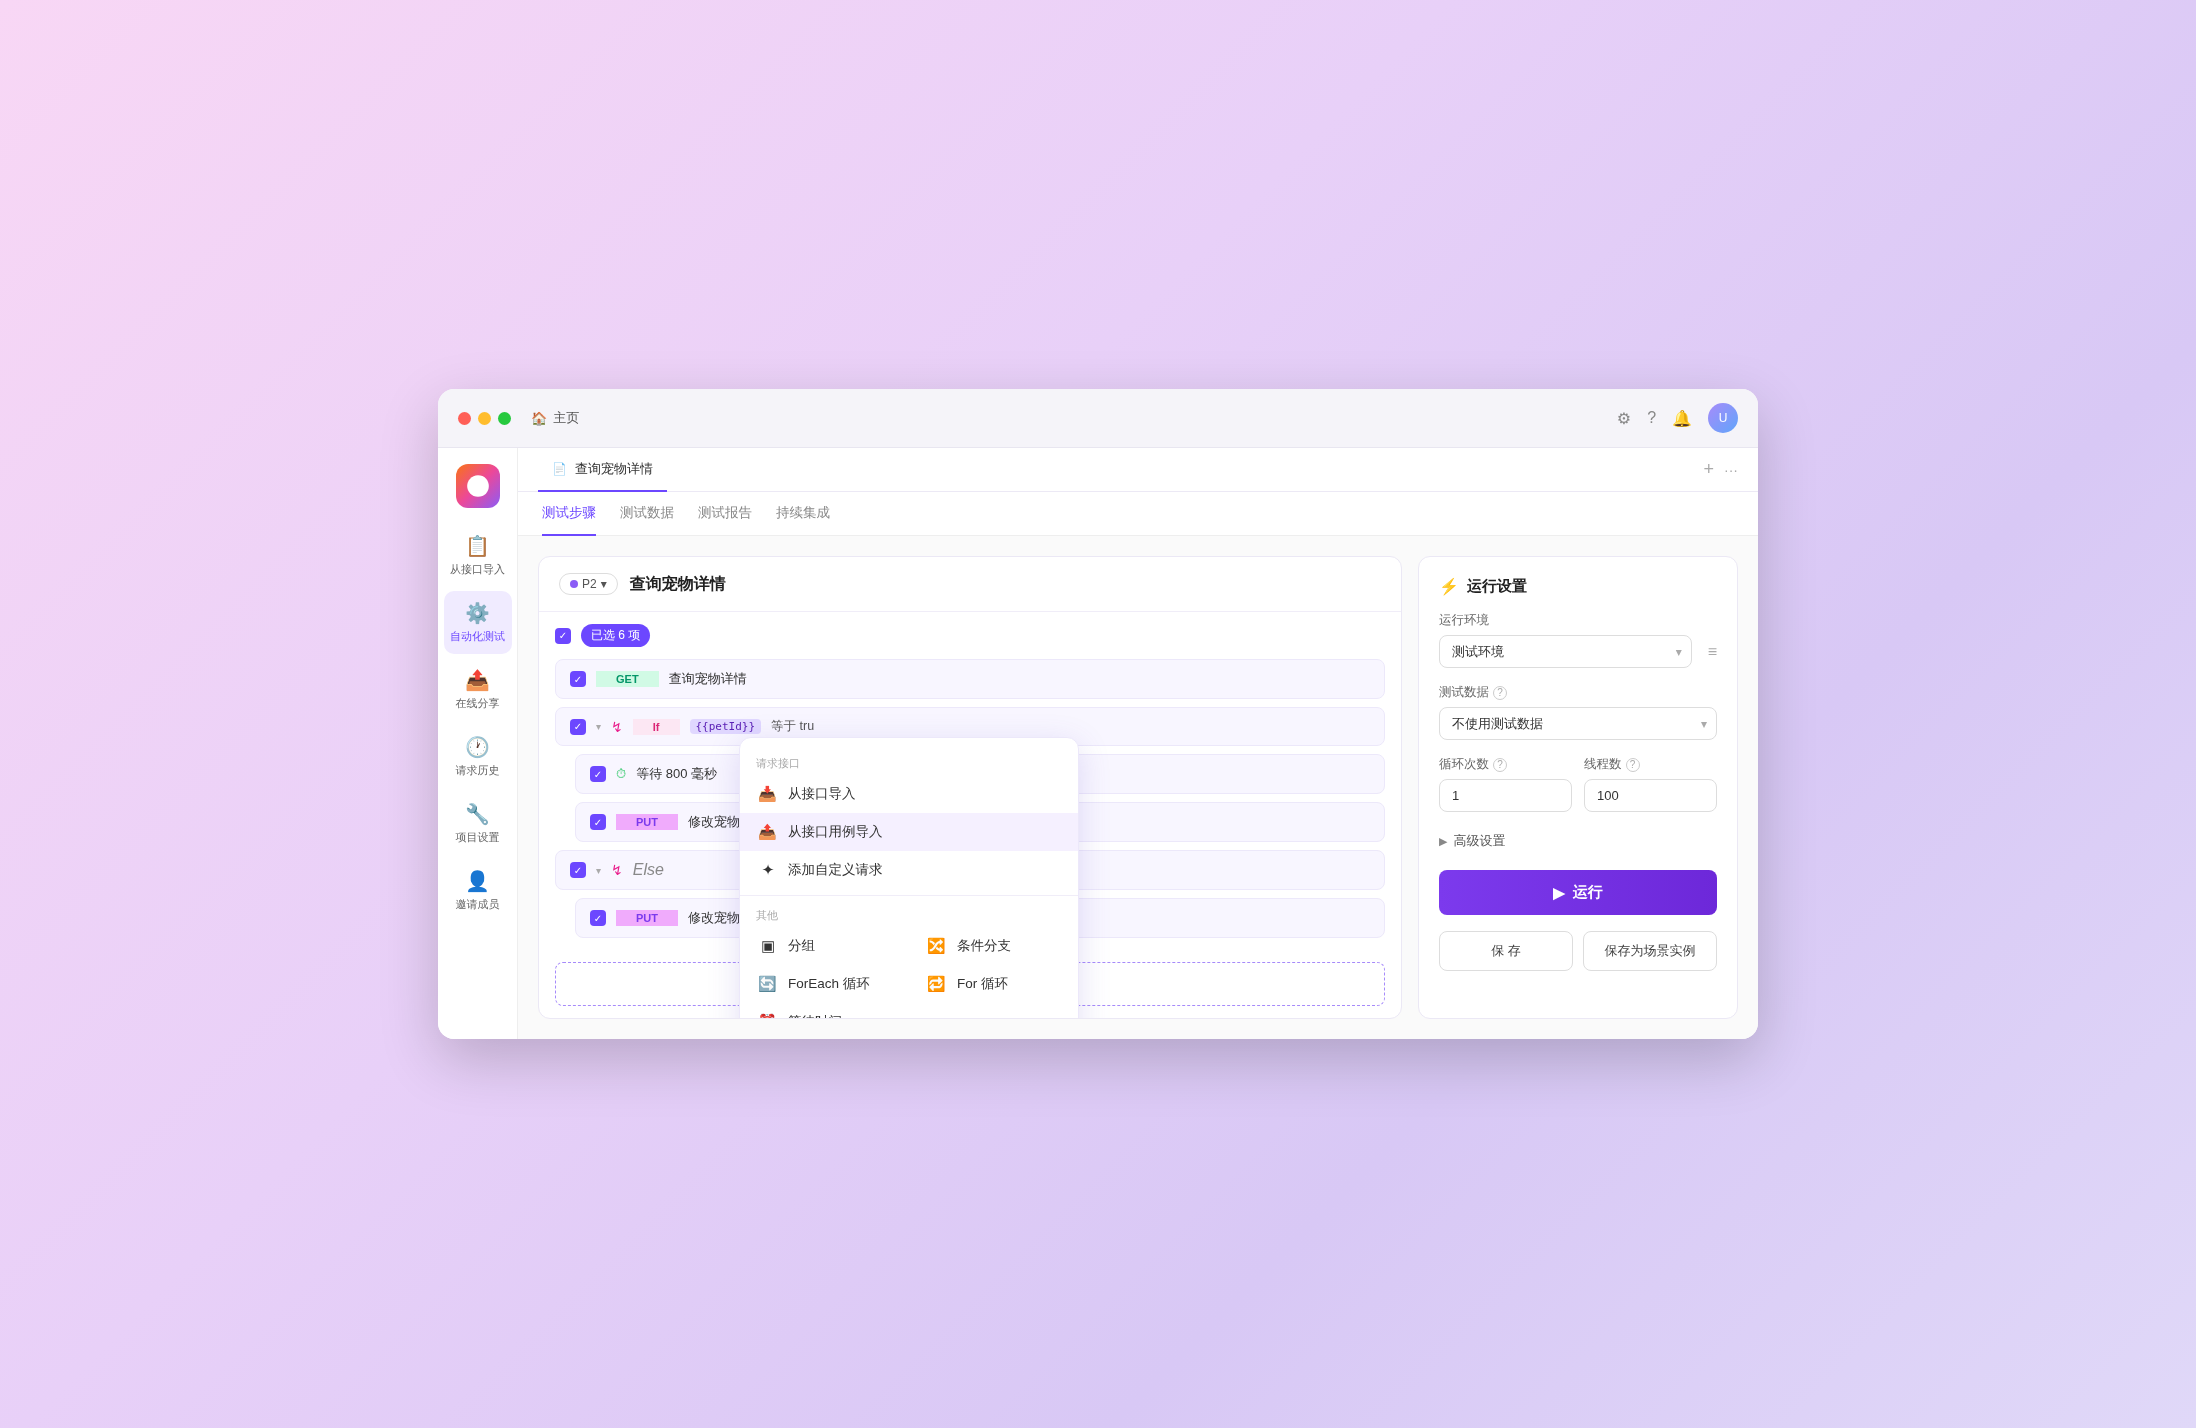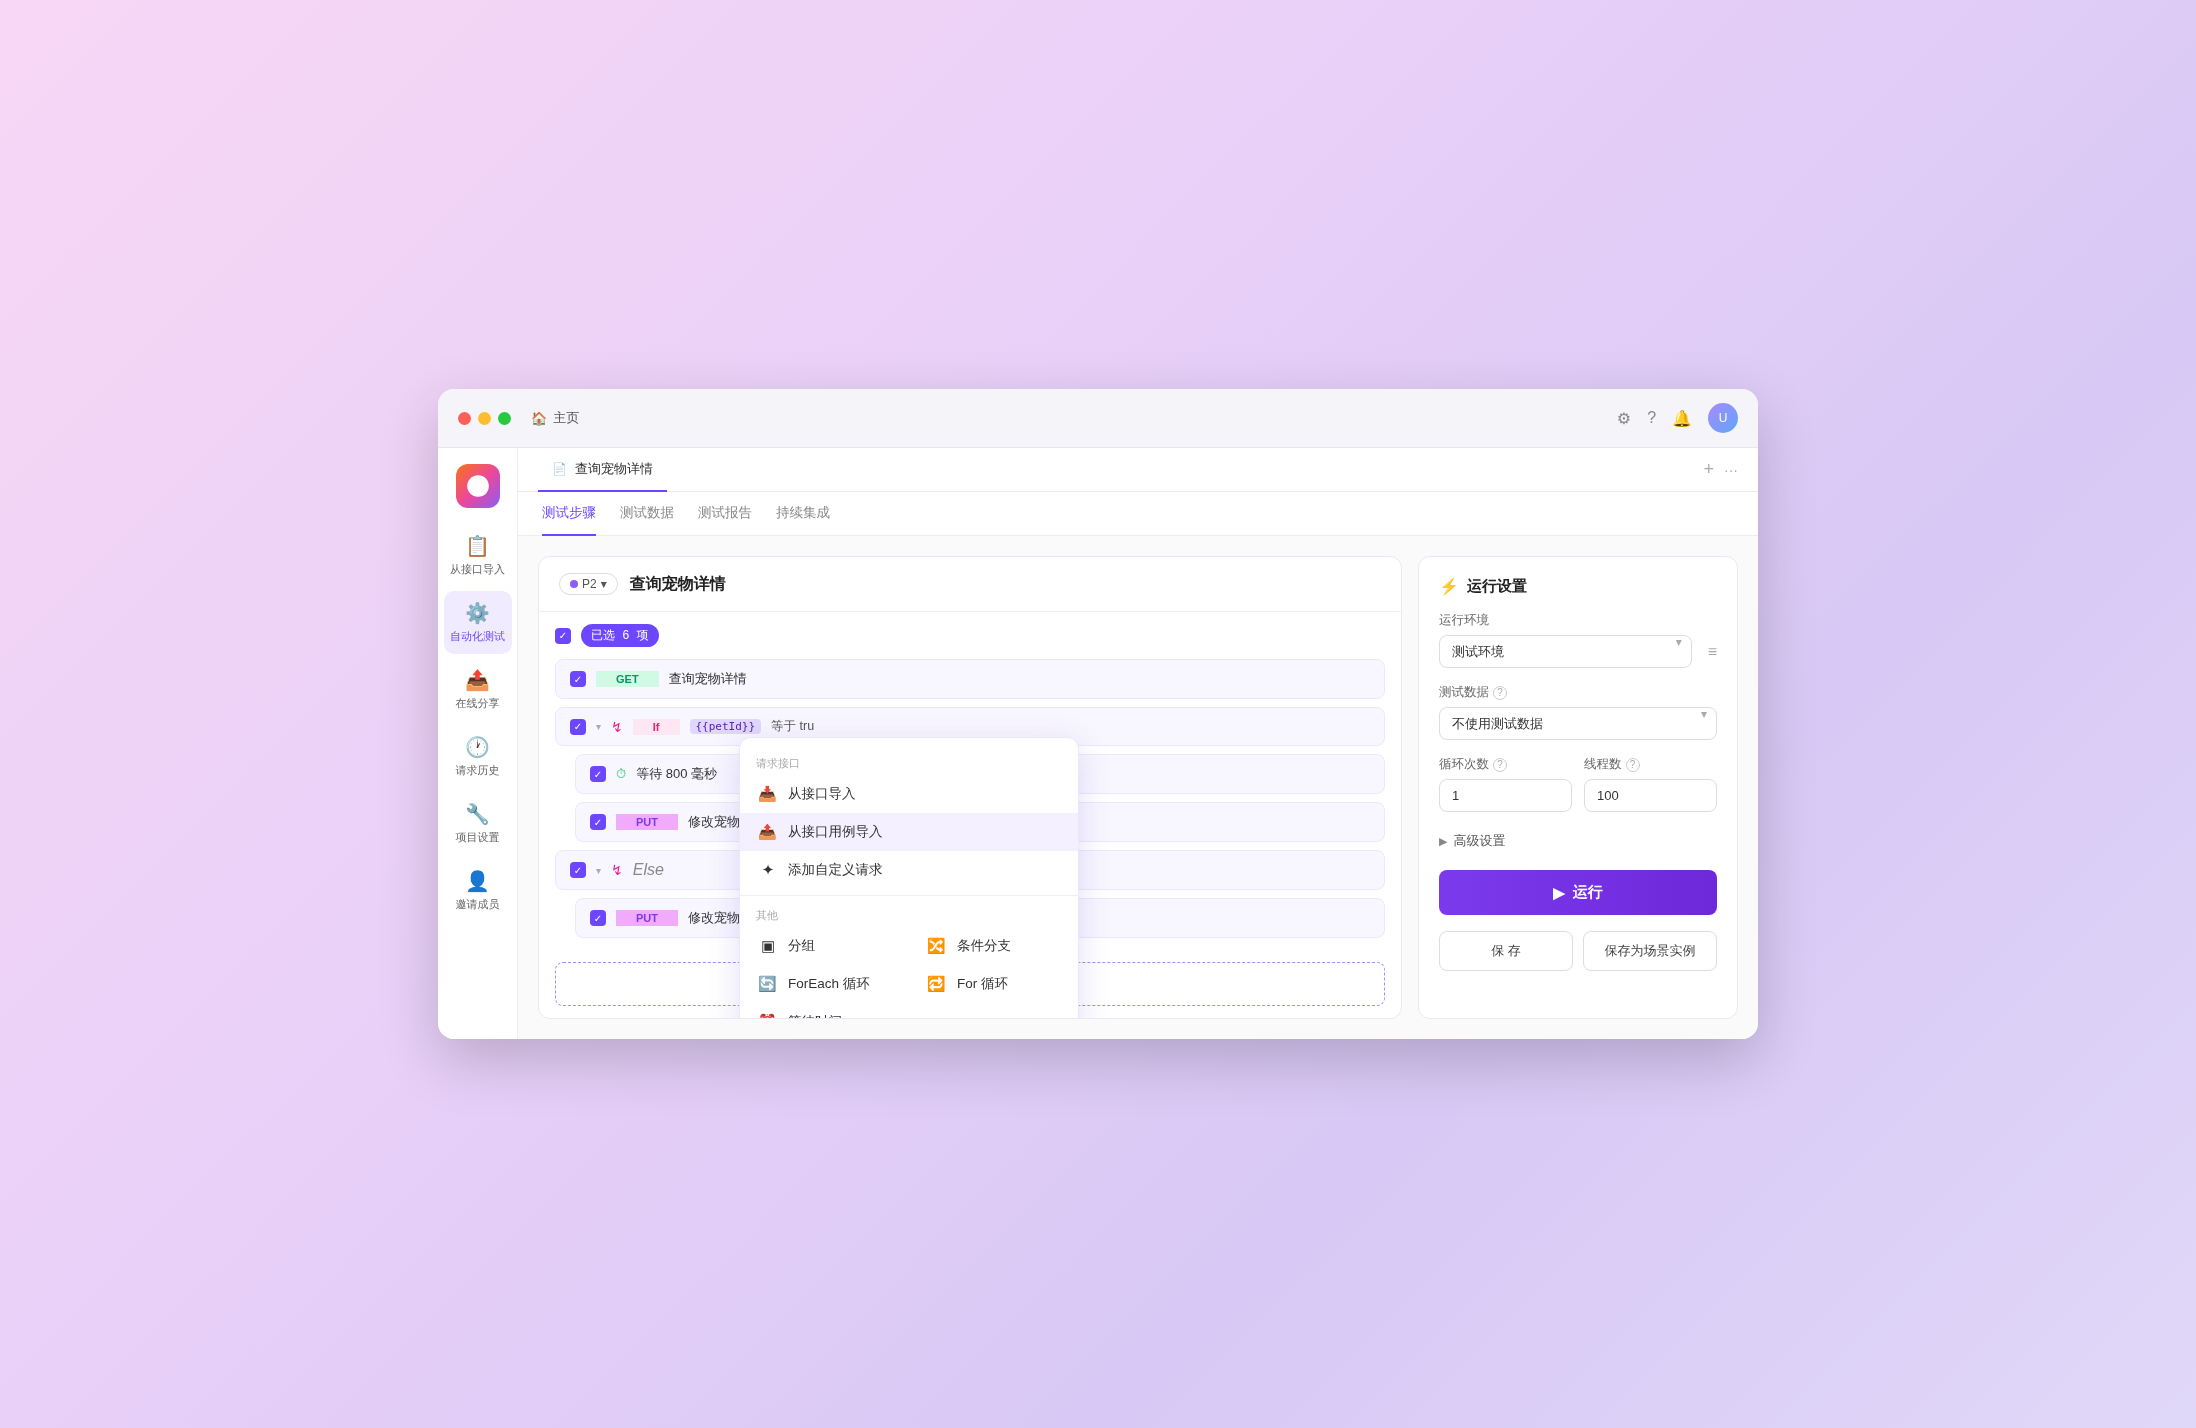--- a/index.html
+++ b/index.html
@@ -266,21 +266,20 @@
       font-family: monospace;
     }
 
     .selected-count {
       background: #6c47ff;
       color: white;
       font-size: 12px;
       padding: 3px 10px;
       border-radius: 20px;
       margin-right: auto;
-      font-family: Liberation Mono, monospace;
     }
 
     .add-step-btn {
       margin: 12px 16px;
       border: 1.5px dashed #a78bfa;
       border-radius: 8px;
       padding: 12px;
       text-align: center;
       color: #7c3aed;
       font-size: 13.5px;
@@ -362,20 +361,21 @@
       border: 1px solid #ccc;
       border-radius: 50%;
       font-size: 10px;
       display: inline-flex; align-items: center; justify-content: center;
       color: #aaa;
     }
 
     .select-wrapper {
       position: relative;
       display: flex;
+      align-items: center;
     }
     .setting-select {
       width: 100%;
       background: white;
       border: 1px solid #ddd;
       border-radius: 8px;
       padding: 8px 36px 8px 12px;
       font-size: 13px;
       color: #333;
       appearance: none;

